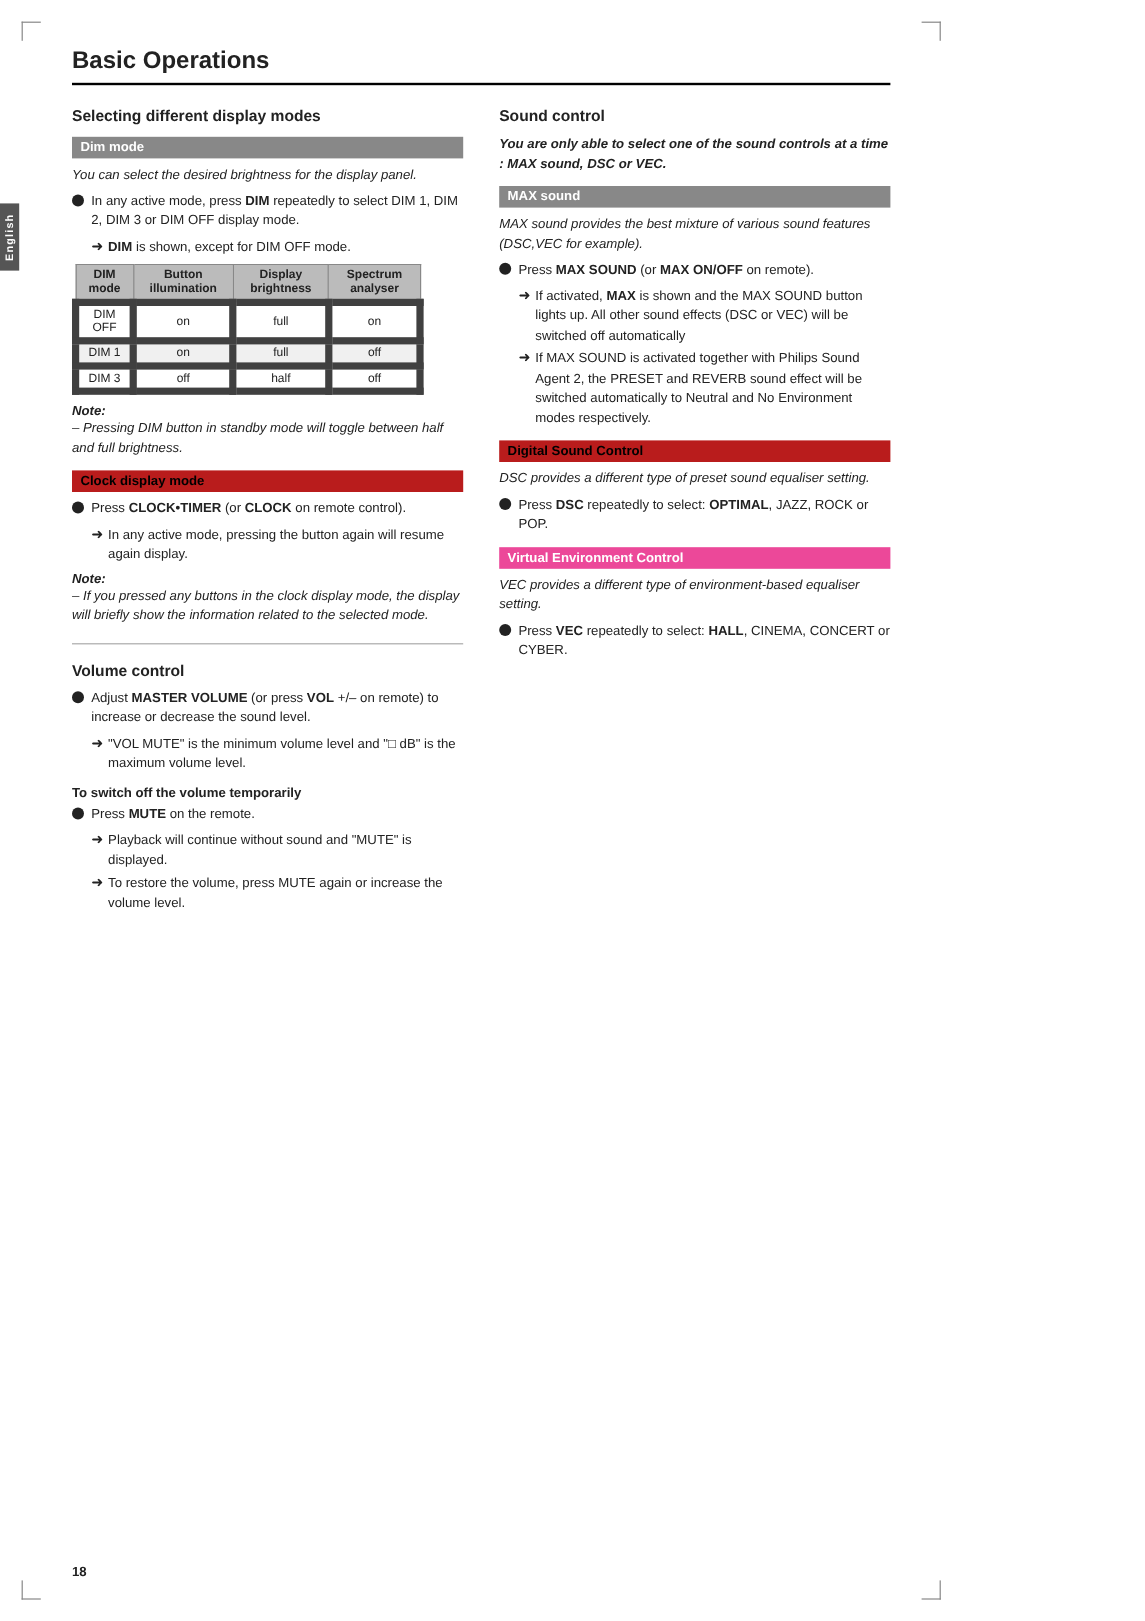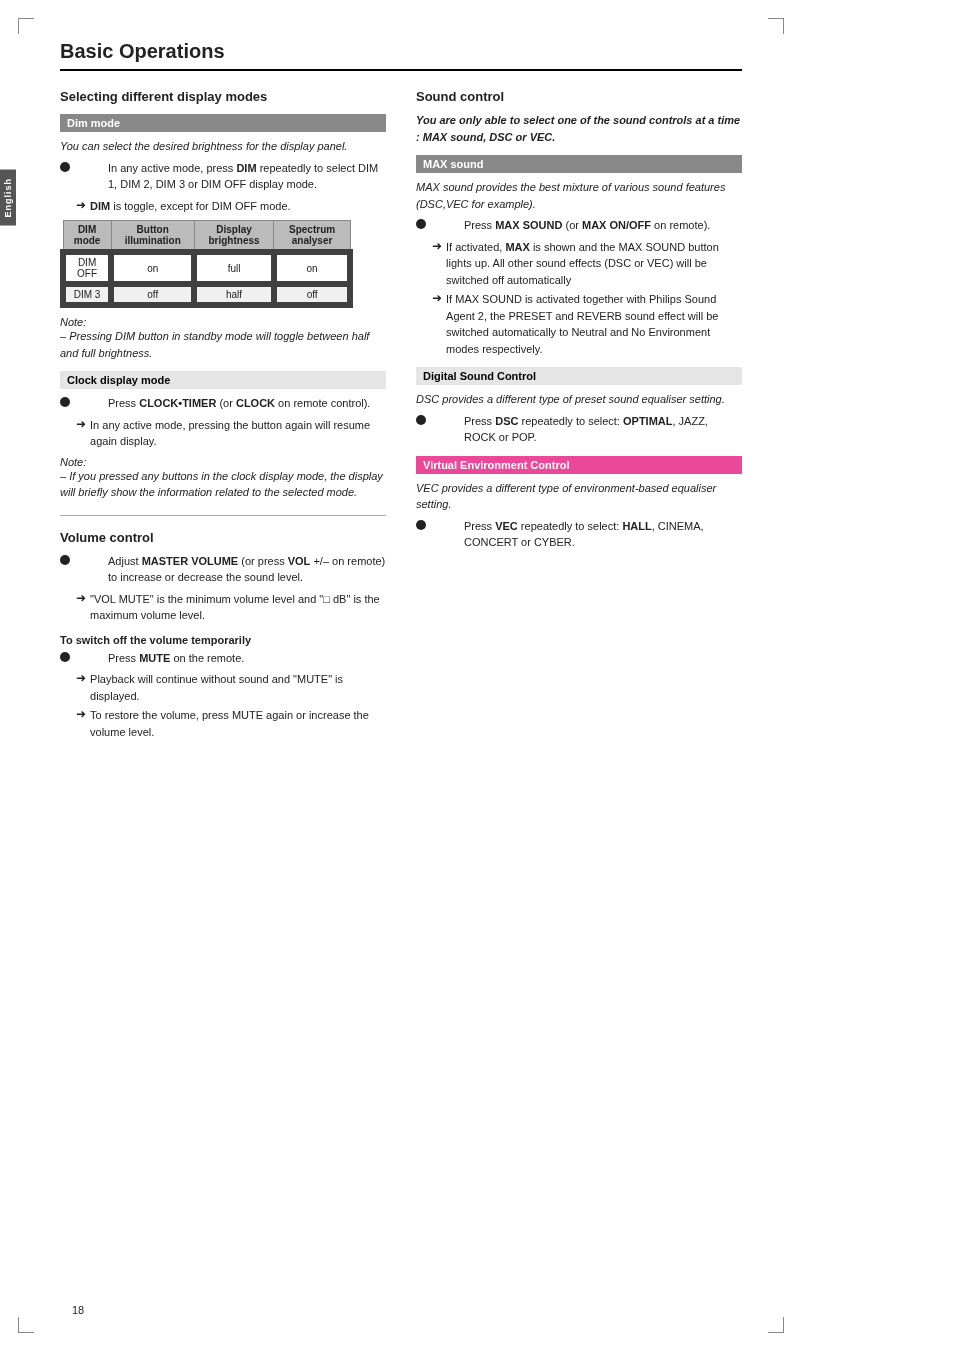--- a/index.html
+++ b/index.html
@@ -81,40 +81,39 @@
       font-weight: bold;
       font-size: 11px;
       margin-bottom: 6px;
       margin-top: 10px;
     }
     .box-header-gray {
       background: #888;
       color: #fff;
     }
     .box-header-light {
-      background: #e5e5e5;
+      background: #b91c1c;
       color: #000;
     }
     .box-header-dark {
       background: #ec4899;
       color: #fff;
     }
 
     p {
       margin-bottom: 5px;
       line-height: 1.5;
       font-style: italic;
     }
 
     
     .bullet-item {
       display: flex;
       align-items: flex-start;
       margin-bottom: 5px;
-      gap: 32px;
     }
     .bullet-dot {
       width: 10px;
       height: 10px;
       border-radius: 50%;
       background: #222;
       flex-shrink: 0;
       margin-top: 2px;
       margin-right: 6px;
     }
@@ -139,21 +138,21 @@
       line-height: 1.5;
       flex: 1;
     }
 
     
     .note-block {
       margin: 6px 0 8px 0;
     }
     .note-label {
       font-style: italic;
-      font-weight: normal;
+      font-weight: bold;
     }
     .note-text {
       font-style: italic;
       margin-left: 0;
       line-height: 1.5;
     }
 
     
     table.dim-table {
       border-collapse: collapse;
@@ -192,23 +191,23 @@
     .sub-section-heading {
       font-weight: bold;
       margin-bottom: 4px;
       margin-top: 10px;
     }
 
     
     .page-number {
       position: absolute;
       bottom: 35px;
-      left: 72px;
+      left: 60px;
       font-size: 11px;
-      font-weight: normal;
+      font-weight: bold;
     }
   </style>
 </head>
 <body>
 
 <div class="page">
 
   <div class="corner-tl"></div>
   <div class="corner-tr"></div>
   <div class="corner-bl"></div>
@@ -233,41 +232,47 @@
       <div class="bullet-item">
         <div class="bullet-dot"></div>
         <div class="bullet-content">
           <span>In any active mode, press </span><b>DIM</b><span> repeatedly to select DIM 1, DIM 2, DIM 3 or DIM OFF display mode.</span>
         </div>
       </div>
 
       <div class="arrow-note">
         <span class="arrow-sym">➜</span>
         <span class="arrow-text">
-          <b>DIM</b><span> is toggle, except for DIM OFF mode.</span>
+          <b>DIM</b><span> is shown, except for DIM OFF mode.</span>
         </span>
       </div>
 
       <table class="dim-table">
         <thead>
           <tr>
             <th>DIM mode</th>
             <th>Button illumination</th>
             <th>Display brightness</th>
             <th>Spectrum analyser</th>
           </tr>
         </thead>
         <tbody id="dim-table-body">
         <tr>
               <td>DIM OFF</td>
               <td>on</td>
               <td>full</td>
               <td>on</td>
             </tr>
             <tr>
+              <td>DIM 1</td>
+              <td>on</td>
+              <td>full</td>
+              <td>off</td>
+            </tr>
+            <tr>
               <td>DIM 3</td>
               <td>off</td>
               <td>half</td>
               <td>off</td>
             </tr>
           </tbody>
       </table>
 
       <div class="note-block">
         <span class="note-label">Note:</span>

